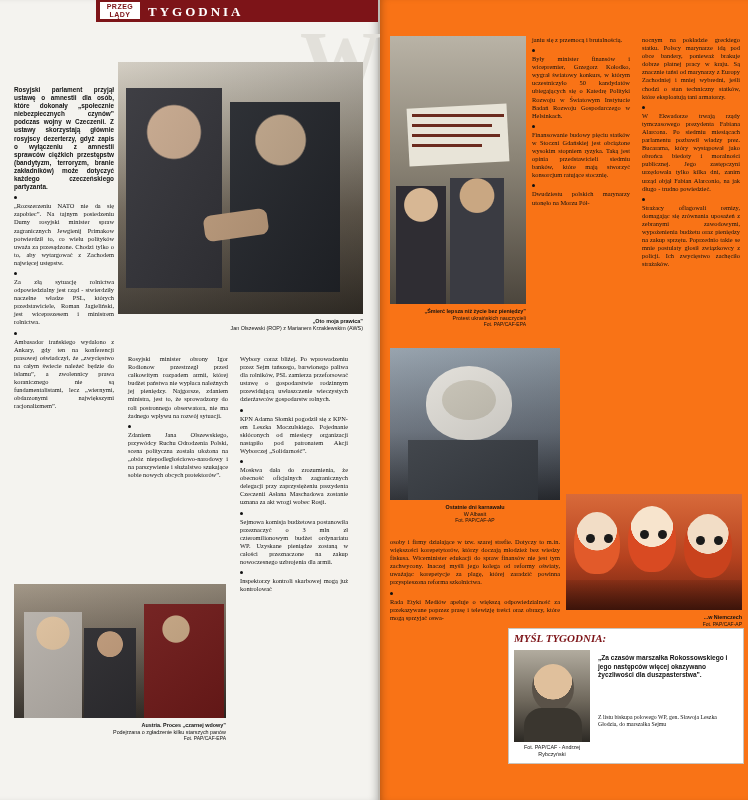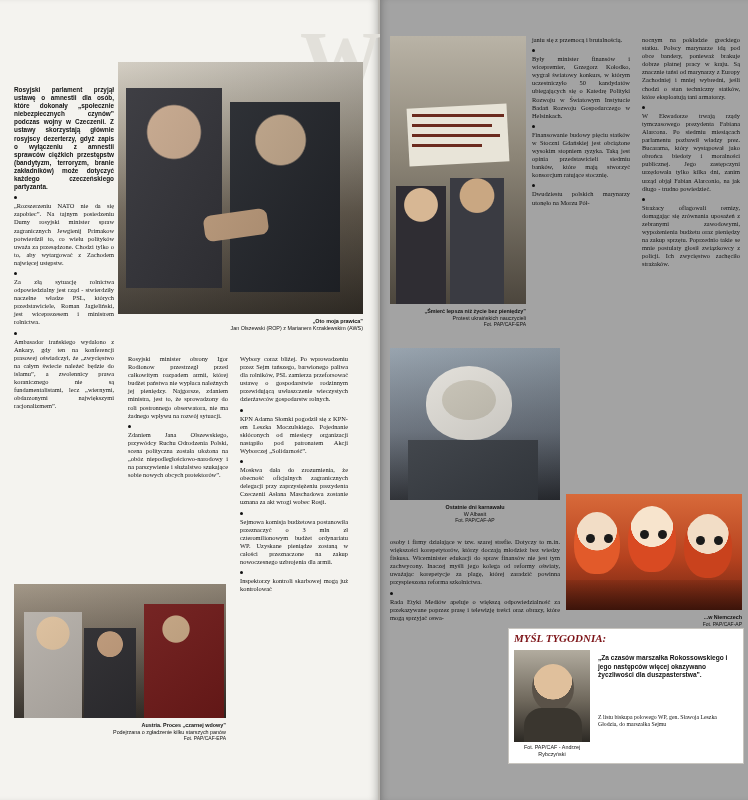--- a/index.html
+++ b/index.html
@@ -23,21 +23,21 @@
     left: 0; top: 0;
     width: 378px; height: 800px;
     background: #f4f3ef;
     border-right: 2px solid #bdbab4;
     box-shadow: inset -6px 0 10px -6px rgba(0,0,0,.35);
   }
   .rightpage {
     position: absolute;
     left: 380px; top: 0;
     width: 368px; height: 800px;
-    background: #a3a3a3;
+    background: #f97316;
     box-shadow: inset 6px 0 10px -6px rgba(0,0,0,.35);
   }
   
   .masthead {
     position: absolute;
     left: 96px; top: 0;
     width: 282px; height: 22px;
     background: #7d1418;
     color: #fff;
   }
@@ -157,20 +157,27 @@
     color: #111;
   }
 </style>
 </head>
 <body>
 
 <div class="page">
 
   <div class="leftpage">
 
+    <div class="masthead">
+      <div class="logo">
+        <div>PRZEG</div>
+        <div>LĄDY</div>
+      </div>
+      <div class="mtitle">TYGODNIA</div>
+    </div>
 
     <div class="ghostW">W</div>
 
     <div class="photo" style="left:118px; top:62px; width:245px; height:252px;
                 background:linear-gradient(180deg,#cfc9bd 0%,#a79f90 28%,#6d6355 60%,#3c362e 100%);">
       <div style="position:absolute;left:8px;top:26px;width:96px;height:200px;background:radial-gradient(circle at 50% 22%, #caa98c 0 16%, #2b2b31 17% 100%);"></div>
       <div style="position:absolute;left:112px;top:40px;width:110px;height:190px;background:radial-gradient(circle at 46% 20%, #d0b394 0 15%, #23262c 16% 100%);"></div>
       <div style="position:absolute;left:86px;top:150px;width:64px;height:26px;background:#c9a481;border-radius:8px;transform:rotate(-8deg);"></div>
       <div style="position:absolute;left:0;top:0;width:245px;height:252px;background:linear-gradient(120deg,rgba(255,255,255,.10),rgba(0,0,0,.25));"></div>
     </div>

